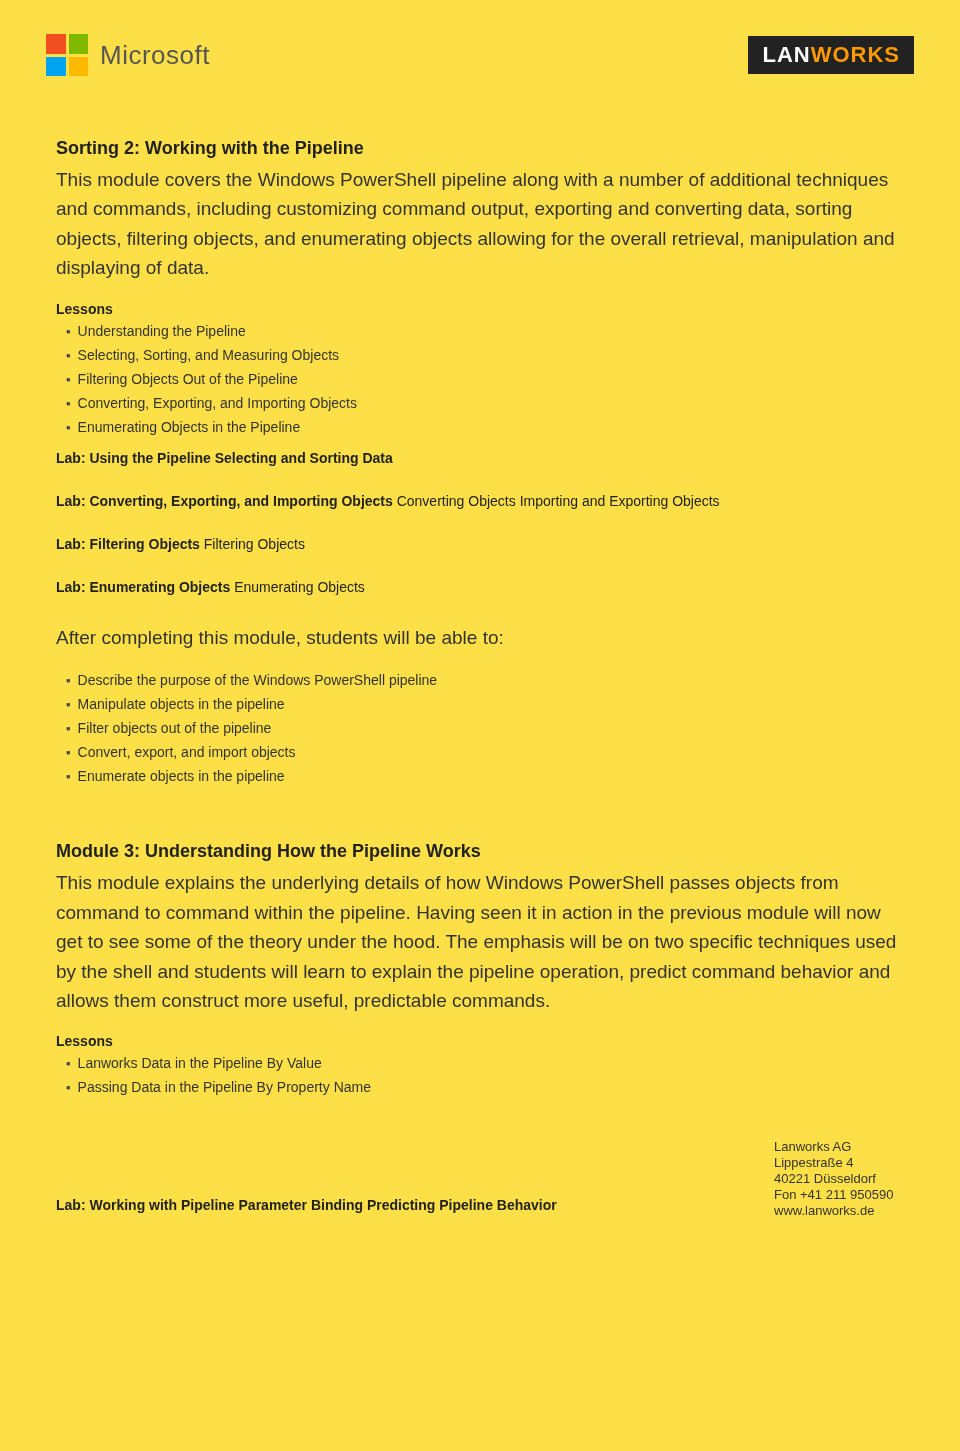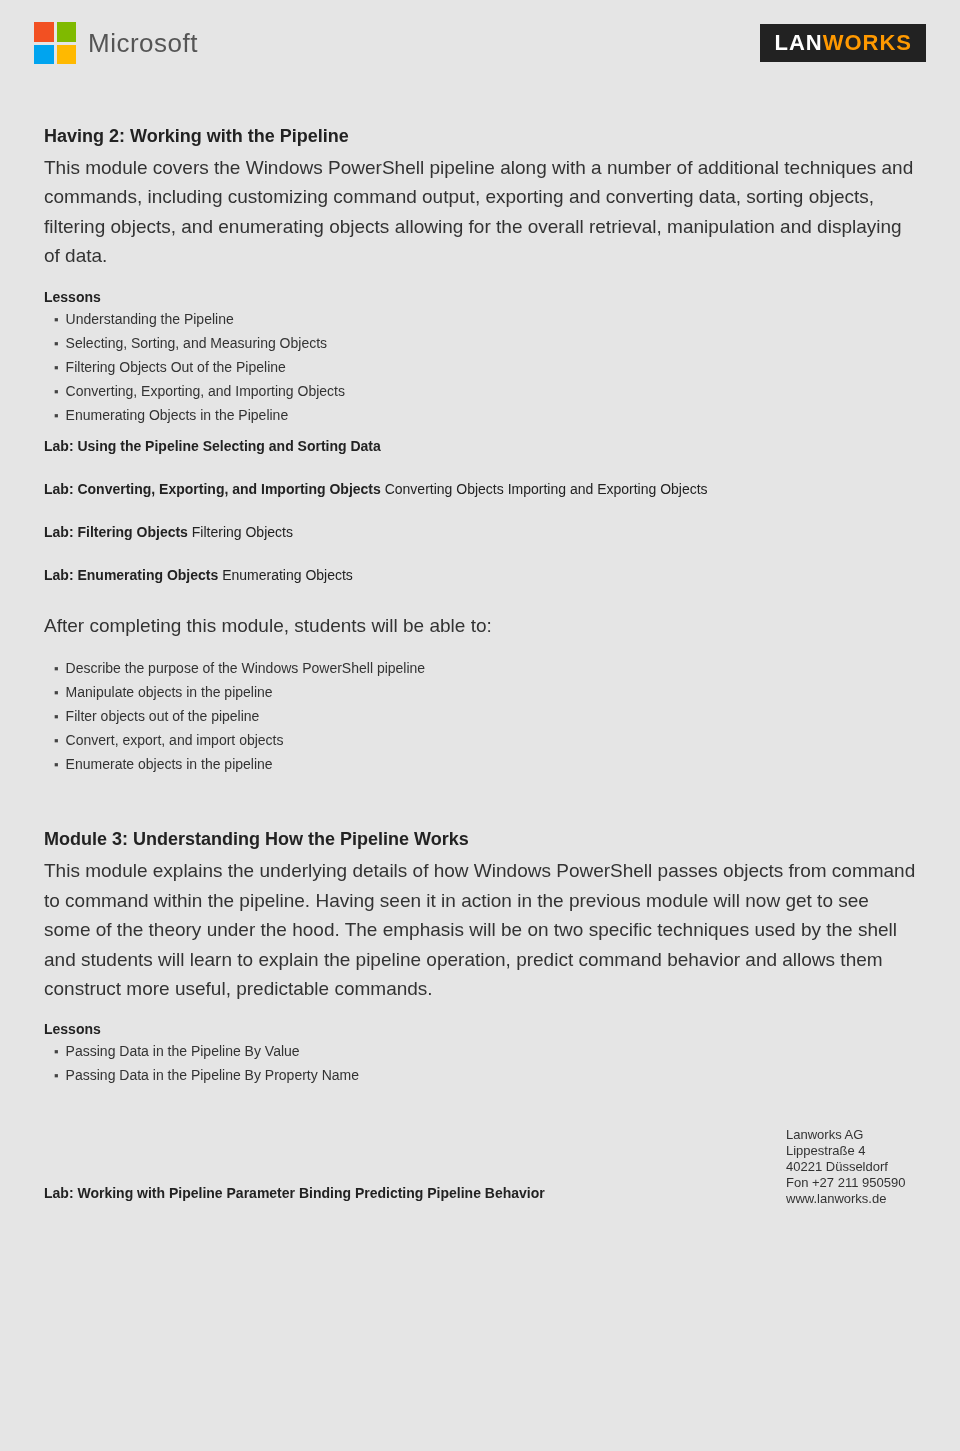--- a/index.html
+++ b/index.html
@@ -7,22 +7,22 @@
       background: #fff;
       font-family: 'Segoe UI', Arial, sans-serif;
       font-size: 14px;
       color: #222;
       width: 960px;
       min-height: 1451px;
     }
     .page {
       width: 960px;
       min-height: 1451px;
-      background: #e5e5e5;
-      padding: 4px;
+      background: #fde047;
+      padding: 16px;
     }
     
     .header {
       display: flex;
       align-items: center;
       justify-content: space-between;
       padding: 18px 30px 10px 30px;
       border-bottom: none;
     }
     .ms-logo {
@@ -150,21 +150,21 @@
     </div>
     <div class="lanworks-logo">
       <span class="lan">LAN</span><span class="works">WORKS</span>
     </div>
   </div>
 
   <div class="content">
 
     <div>
       <div class="spacer-lg"></div>
-      <div class="module-title">Having 2: Working with the Pipeline</div>
+      <div class="module-title">Sorting 2: Working with the Pipeline</div>
       <div class="module-desc">This module covers the Windows PowerShell pipeline along with a number of additional techniques and commands, including customizing command output, exporting and converting data, sorting objects, filtering objects, and enumerating objects allowing for the overall retrieval, manipulation and displaying of data.</div>
 
       <div class="section-label">Lessons</div>
       <ul class="bullet-list">
         <li>
             <span>Understanding the Pipeline</span>
           </li>
         <li>
             <span>Selecting, Sorting, and Measuring Objects</span>
           </li>
@@ -220,38 +220,38 @@
 
     <div>
       <div class="module-title">Module 3: Understanding How the Pipeline Works</div>
       <div class="module-desc">
         <span>This module explains the underlying details of how Windows PowerShell passes objects from command to command within the pipeline.</span> <span>Having seen it in action in the previous module will now get to see some of the theory under the hood. The emphasis will be on two specific techniques used by the shell and students will learn to explain the pipeline operation, predict command behavior and allows them construct more useful, predictable commands.</span>
       </div>
 
       <div class="section-label">Lessons</div>
       <ul class="bullet-list">
         <li>
-            <span>Passing Data in the Pipeline By Value</span>
+            <span>Lanworks Data in the Pipeline By Value</span>
           </li>
         <li>
             <span>Passing Data in the Pipeline By Property Name</span>
           </li>
       </ul>
 
       <div class="spacer"></div>
       <div class="footer-row">
         <div class="footer-left">
           <div class="lab-line">
             <strong>Lab: Working with Pipeline Parameter Binding Predicting Pipeline Behavior</strong>
           </div>
         </div>
         <div class="footer-right">
           <p>Lanworks AG</p>
           <p>Lippestraße 4</p>
           <p>40221 Düsseldorf</p>
-          <p>Fon +27 211 950590</p>
+          <p>Fon +41 211 950590</p>
           <p>www.lanworks.de</p>
         </div>
       </div>
     </div>
 
   </div>
 </div>
 
 </body></html>

